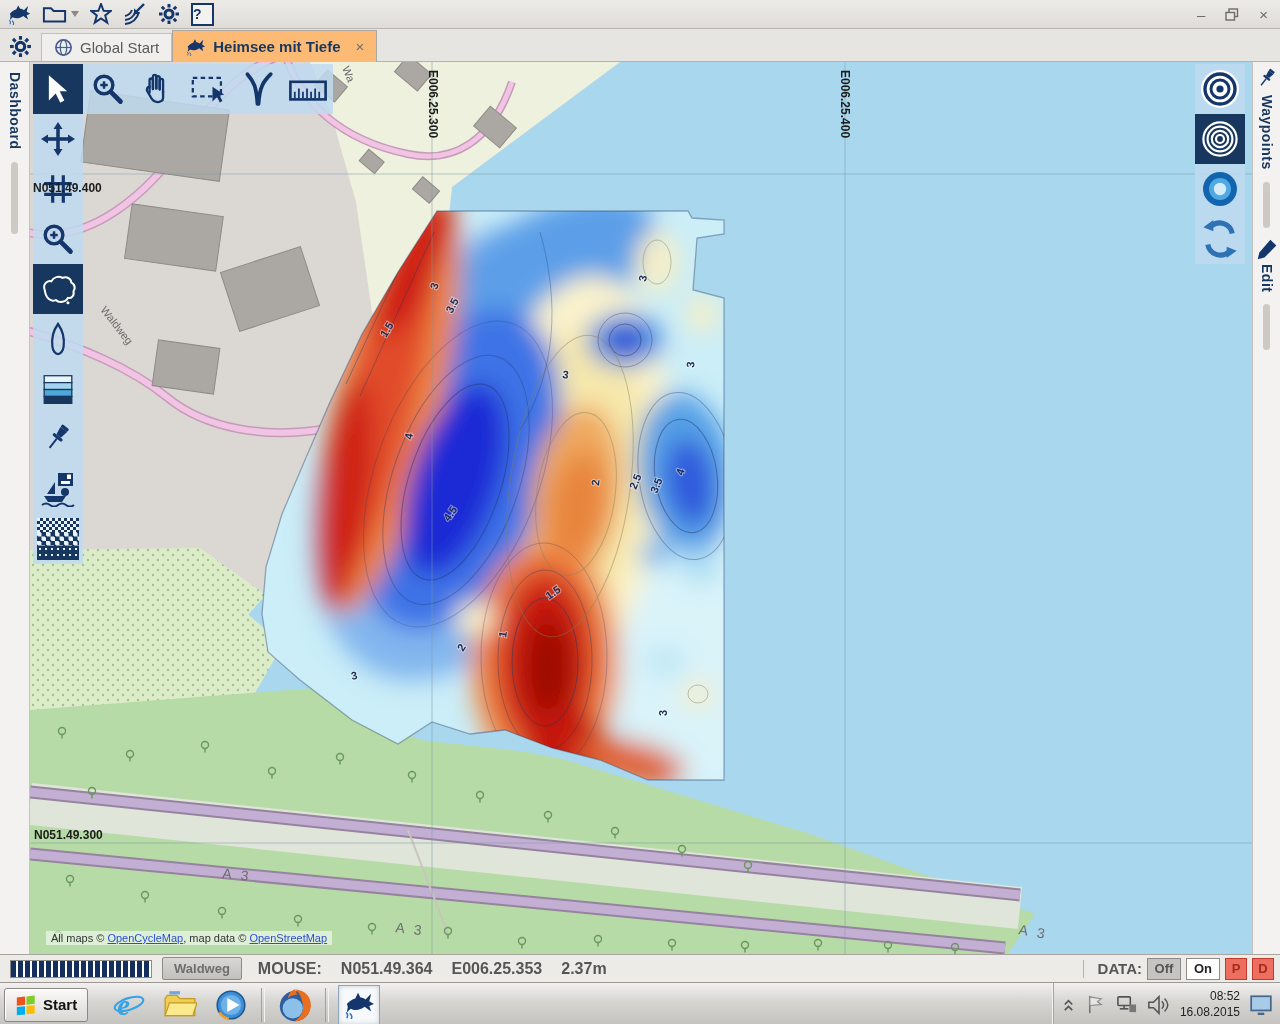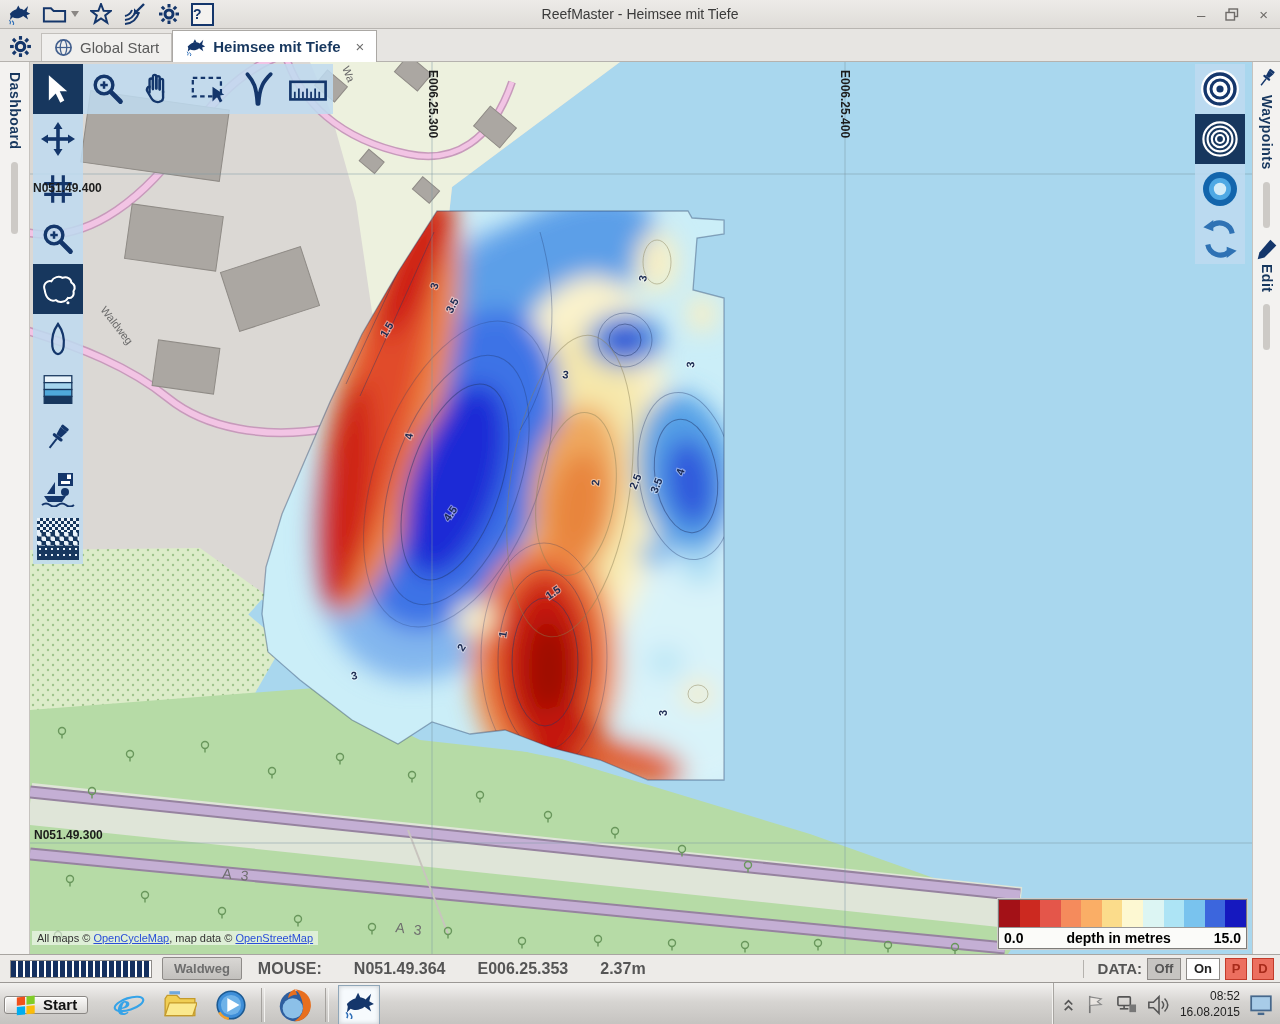--- a/index.html
+++ b/index.html
@@ -15,21 +15,21 @@
   .helpbox{width:19px;height:19px;border:2px solid #14366B;color:#14366B;font-weight:bold;
            text-align:center;line-height:17px;font-size:14px;background:#F4F2EF}
   .title{position:absolute;left:0;right:0;text-align:center;font-size:14px;color:#3A3A3A}
   .winctl{margin-left:auto;display:flex;gap:20px;padding-right:12px;color:#6E6B68;z-index:2;align-items:center}
   .winctl span{font-size:15px;line-height:1;cursor:default}
   
   .tabbar{height:32px;background:#E7E5E2;display:flex;align-items:flex-end;border-bottom:1px solid #B5B2AE;position:relative}
   .tab-gear{margin:0 9px 3px 9px}
   .tab{display:flex;align-items:center;gap:7px;padding:0 12px;height:28px;border:1px solid #C2BFBB;border-bottom:none;
        background:#F0EFED;color:#5A5A5A;font-size:15px;box-sizing:border-box}
-  .tab.active{height:32px;background:#ffffff;color:#17375E;font-weight:bold;border-color:#ABA8A4;margin-bottom:-1px;z-index:1}
+  .tab.active{height:32px;background:#fdba74;color:#17375E;font-weight:bold;border-color:#ABA8A4;margin-bottom:-1px;z-index:1}
   .tab .close{color:#6E6E6E;font-weight:normal;margin-left:8px;font-size:15px}
   
   .workspace{display:flex;height:892px;position:relative;background:#A9D7EE}
   .left-strip{width:30px;background:#F3F2F0;border-right:1px solid #C6C3BF;display:flex;flex-direction:column;
               align-items:center;padding-top:6px;box-sizing:border-box}
   .right-strip{width:28px;background:#F3F2F0;border-left:1px solid #C6C3BF;display:flex;flex-direction:column;
                align-items:center;padding-top:5px;box-sizing:border-box}
   .vtext{writing-mode:vertical-rl;font-weight:bold;color:#17375E;font-size:14px;letter-spacing:.5px;margin-top:4px}
   .strip-div{width:7px;height:72px;background:#CDCAC6;border-radius:4px;margin-top:12px}
   .map{position:relative;width:1222px;height:892px;overflow:hidden}
@@ -52,50 +52,50 @@
   .dither .d3{background:#17375E;background-image:radial-gradient(#EAF2F9 26%,transparent 30%);background-size:6px 6px}
   .hud-label{position:absolute;z-index:6;font-size:12px;font-weight:bold;color:#1C1C1C}
   
   .legend{position:absolute;left:968px;top:837px;width:247px;border:1px solid #7E7C79;background:#FBFBF9;
           box-shadow:0 0 0 1px #CFCDCA;z-index:5}
   .legend-colors{display:flex;height:27px}
   .legend-colors i{flex:1}
   .legend-labels{display:flex;justify-content:space-between;align-items:center;height:20px;padding:0 5px;
                  font-weight:bold;font-size:14px;color:#000;border-top:1px solid #999}
   
-  .attrib{position:absolute;left:2px;top:869px;background:rgba(255,255,255,.55);font-size:11px;color:#333;
+  .attrib{position:absolute;left:16px;top:869px;background:rgba(255,255,255,.55);font-size:11px;color:#333;
           padding:1px 5px;z-index:5;white-space:nowrap}
   .attrib a{color:#2A4ED8;text-decoration:underline}
   
   .gridlabel{font:700 12px "Liberation Sans",sans-serif;fill:#1C1C1C}
   .clabel{font:700 11px "Liberation Sans",sans-serif;fill:#1C2B52;paint-order:stroke;stroke:rgba(255,255,255,.45);stroke-width:2px}
   .roadlabel{font:400 14px "Liberation Sans",sans-serif;fill:#6E6E6E;letter-spacing:3px}
   .stlabel{font:400 11px "Liberation Sans",sans-serif;fill:#6A6A6A}
   
   .statusbar{height:28px;background:#EDEBE8;border-top:1px solid #A8A5A1;display:flex;align-items:center;box-sizing:border-box}
   .sb-msg{font-size:15px;font-weight:bold;color:#4F4F4F;margin-left:8px;white-space:nowrap}
   .sb-progress{width:140px;height:16px;border:1px solid #8E8B88;background:#FFF;margin-left:10px;flex:none}
   .sb-progress i{display:block;height:100%;background:repeating-linear-gradient(90deg,#15305F 0 5px,#FFF 5px 7px)}
   .sb-tracer{margin-left:10px;height:23px;padding:0 11px;background:linear-gradient(#D9D7D4,#C2C0BD);
              border:1px solid #8E8B88;color:#6E6E6E;font-weight:bold;font-size:13px;border-radius:2px;
              font-family:"Liberation Sans",sans-serif}
   .sb-mouse-label{margin-left:16px;font-size:16px;font-weight:bold;color:#555}
-  .sb-val{margin-left:32px;font-size:16px;font-weight:bold;color:#555;white-space:nowrap}
+  .sb-val{margin-left:19px;font-size:16px;font-weight:bold;color:#555;white-space:nowrap}
   .sb-divider{width:1px;height:18px;background:#B5B2AE;margin-left:26px}
   .sb-data-label{margin-left:14px;font-weight:bold;font-size:15px;color:#555}
   .sb-btn{height:22px;border:1px solid #8E8B88;font-size:13px;font-weight:bold;margin-left:5px;
           font-family:"Liberation Sans",sans-serif;padding:0 6px}
   .sb-off{background:#C6C4C1;color:#555;min-width:34px}
   .sb-on{background:#FFF;color:#222;min-width:34px}
   .sb-p,.sb-d{width:22px;background:#EC6F5F;border:1px solid #C23B2A;color:#A82A1A;padding:0}
   .sb-group{margin-left:auto;display:flex;align-items:center;padding-right:6px}
   
   .taskbar{height:44px;background:linear-gradient(#F2F1EF,#D6D4D1 45%,#C4C2BF);display:flex;align-items:center;
            border-top:1px solid #9B9895;box-sizing:border-box}
-  .start{height:18px;margin-left:4px;display:flex;align-items:center;gap:6px;padding:0 10px;
+  .start{height:34px;margin-left:4px;display:flex;align-items:center;gap:6px;padding:0 10px;
          border:1px solid #8A8784;border-radius:3px;background:linear-gradient(#FBFAF9,#D9D7D4);
          box-shadow:inset 1px 1px 0 #FFF;font-weight:bold;font-size:15px;color:#111;
          font-family:"Liberation Sans",sans-serif}
   .tb-app{width:42px;height:40px;display:flex;align-items:center;justify-content:center;margin-left:9px}
   .tb-sep{width:2px;height:34px;border-left:1px solid #A5A29E;border-right:1px solid #F3F2F0;margin-left:9px}
   .active-task{background:#F6FAFD;border:1px solid #8FA6B8;box-shadow:inset 0 0 5px rgba(0,0,0,.18);box-sizing:border-box}
   .tray{margin-left:auto;display:flex;align-items:center;gap:9px;padding:0 7px;height:100%;
         border-left:1px solid #A8A5A1;box-shadow:-1px 0 0 #F3F2F0}
   .tray .ticon{display:flex;align-items:center}
   .clock{font-size:12px;color:#222;text-align:right;line-height:1.3;white-space:nowrap}
@@ -324,21 +324,20 @@
           <use href="#i-signal"></use>
         </svg>
       </span>
     <span class="tbi">
         <svg width="22" height="22">
           <use href="#i-gear"></use>
         </svg>
       </span>
     <span class="tbi helpbox">?</span>
   </div>
-  <div class="title">ReefMaster - Heimsee mit Tiefe</div>
   <div class="winctl">
     <span>–</span>
     <span>
         <svg width="14" height="13">
           <use href="#i-restore"></use>
         </svg>
       </span>
     <span>×</span>
   </div>
 </div>
@@ -662,41 +661,20 @@
             <use href="#i-bluecircle"></use>
           </svg>
         </span>
       <span class="tool" style="background:transparent">
           <svg width="40" height="40">
             <use href="#i-refresh"></use>
           </svg>
         </span>
     </div>
 
-    <div class="legend">
-      <div class="legend-colors">
-          <i style="background: rgb(163, 17, 23);"></i>
-          <i style="background: rgb(204, 41, 32);"></i>
-          <i style="background: rgb(228, 86, 74);"></i>
-          <i style="background: rgb(245, 139, 92);"></i>
-          <i style="background: rgb(250, 174, 102);"></i>
-          <i style="background: rgb(251, 220, 139);"></i>
-          <i style="background: rgb(253, 248, 210);"></i>
-          <i style="background: rgb(220, 245, 243);"></i>
-          <i style="background: rgb(173, 228, 245);"></i>
-          <i style="background: rgb(121, 195, 238);"></i>
-          <i style="background: rgb(60, 102, 221);"></i>
-          <i style="background: rgb(21, 24, 191);"></i>
-        </div>
-      <div class="legend-labels">
-        <span>0.0</span>
-        <span>depth in metres</span>
-        <span>15.0</span>
-      </div>
-    </div>
 
     <div class="attrib">
       <span>All maps © </span><a href="#">OpenCycleMap</a><span>, map data © </span><a href="#">OpenStreetMap</a>
     </div>
   </div>
 
   <div class="right-strip">
     <span>
         <svg width="24" height="24">
           <use href="#i-pin"></use>

